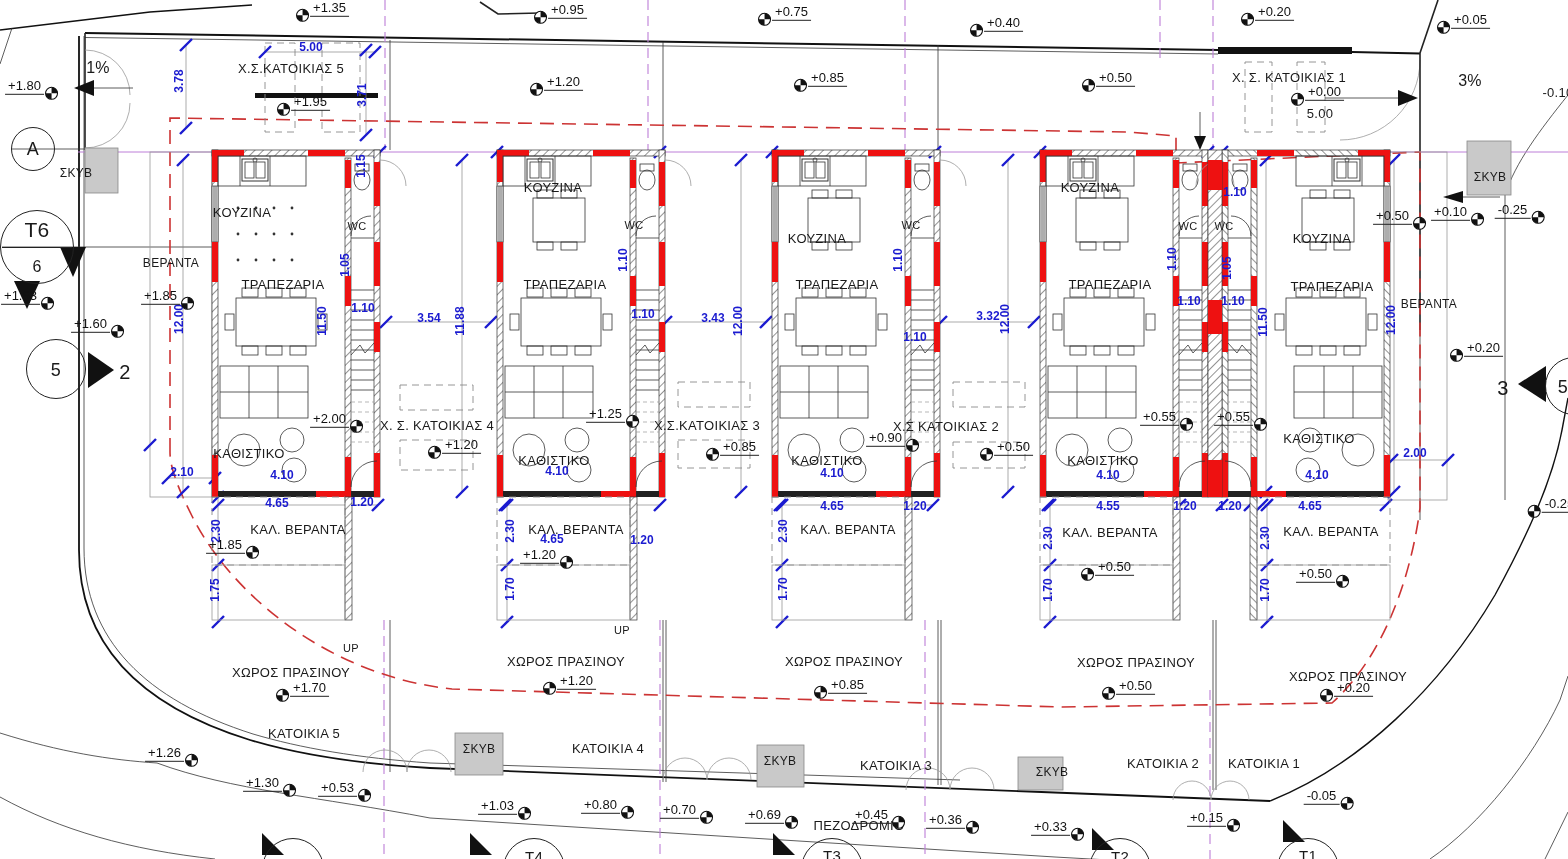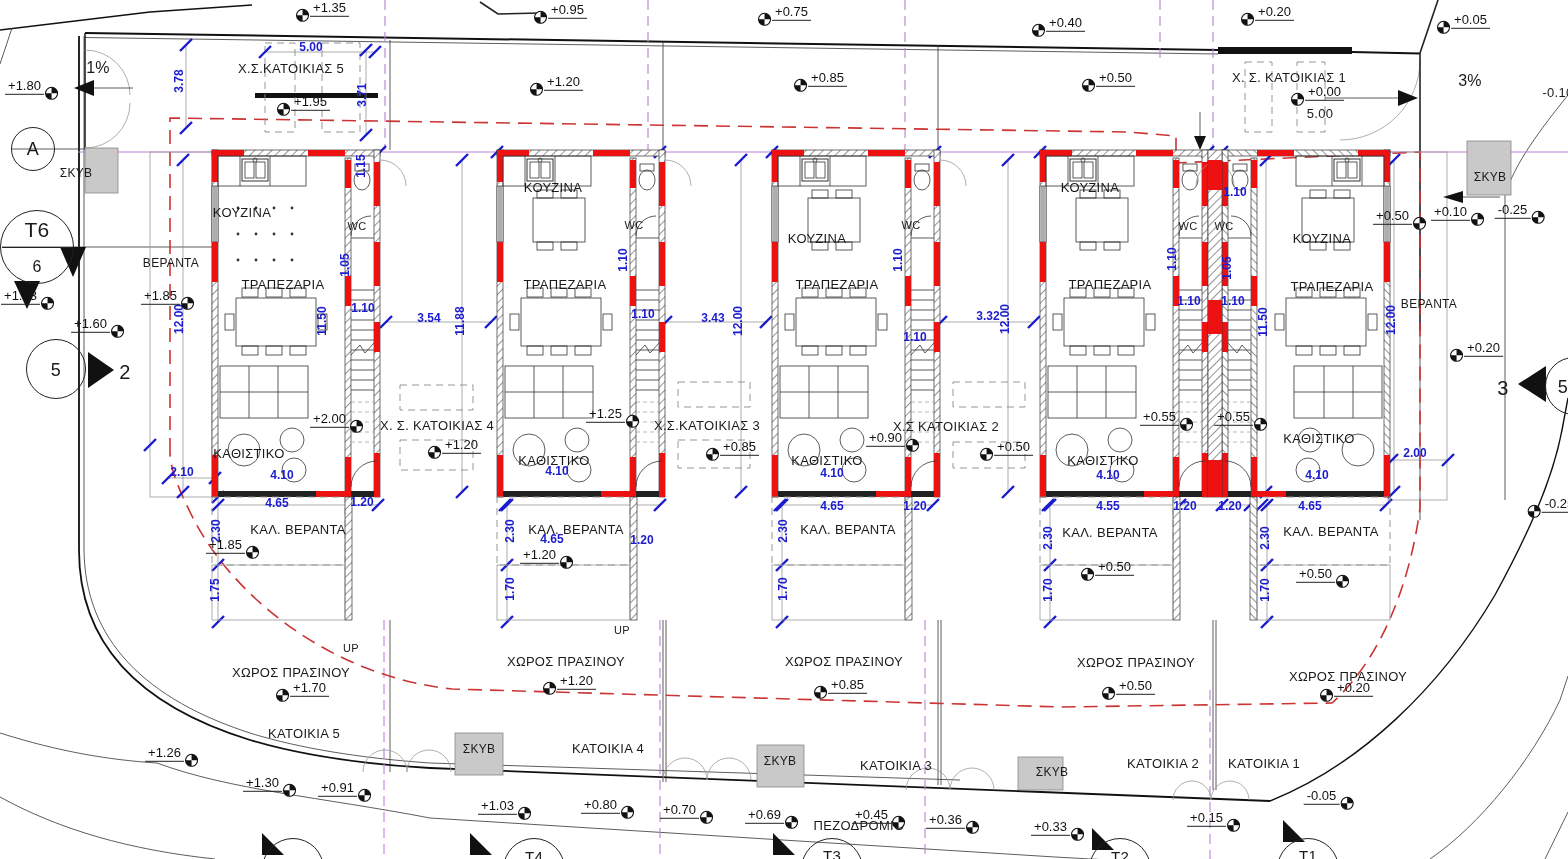--- a/index.html
+++ b/index.html
@@ -752,21 +752,21 @@
       <span class="txt">+0.95</span>
     </div>
     <div class="level" style="left: 784px; top: 14px;">
       <svg width="15" height="15" viewBox="0 0 14 14">
         <circle cx="7" cy="7" r="5.6" fill="#fff" stroke="#111" stroke-width="1"></circle>
         <path d="M7 7 L7 1.4 A5.6 5.6 0 0 1 12.6 7 Z" fill="#111"></path>
         <path d="M7 7 L7 12.6 A5.6 5.6 0 0 1 1.4 7 Z" fill="#111"></path>
       </svg>
       <span class="txt">+0.75</span>
     </div>
-    <div class="level" style="left: 1058px; top: 25px;">
+    <div class="level" style="left: 996px; top: 25px;">
       <svg width="15" height="15" viewBox="0 0 14 14">
         <circle cx="7" cy="7" r="5.6" fill="#fff" stroke="#111" stroke-width="1"></circle>
         <path d="M7 7 L7 1.4 A5.6 5.6 0 0 1 12.6 7 Z" fill="#111"></path>
         <path d="M7 7 L7 12.6 A5.6 5.6 0 0 1 1.4 7 Z" fill="#111"></path>
       </svg>
       <span class="txt">+0.40</span>
     </div>
     <div class="level" style="left: 1267px; top: 14px;">
       <svg width="15" height="15" viewBox="0 0 14 14">
         <circle cx="7" cy="7" r="5.6" fill="#fff" stroke="#111" stroke-width="1"></circle>
@@ -1041,21 +1041,21 @@
     </div>
     <div class="level" style="left: 270px; top: 785px;">
       <span class="txt">+1.30</span>
       <svg width="15" height="15" viewBox="0 0 14 14">
         <circle cx="7" cy="7" r="5.6" fill="#fff" stroke="#111" stroke-width="1"></circle>
         <path d="M7 7 L7 1.4 A5.6 5.6 0 0 1 12.6 7 Z" fill="#111"></path>
         <path d="M7 7 L7 12.6 A5.6 5.6 0 0 1 1.4 7 Z" fill="#111"></path>
       </svg>
     </div>
     <div class="level" style="left: 345px; top: 790px;">
-      <span class="txt">+0.91</span>
+      <span class="txt">+0.53</span>
       <svg width="15" height="15" viewBox="0 0 14 14">
         <circle cx="7" cy="7" r="5.6" fill="#fff" stroke="#111" stroke-width="1"></circle>
         <path d="M7 7 L7 1.4 A5.6 5.6 0 0 1 12.6 7 Z" fill="#111"></path>
         <path d="M7 7 L7 12.6 A5.6 5.6 0 0 1 1.4 7 Z" fill="#111"></path>
       </svg>
     </div>
     <div class="level" style="left: 505px; top: 808px;">
       <span class="txt">+1.03</span>
       <svg width="15" height="15" viewBox="0 0 14 14">
         <circle cx="7" cy="7" r="5.6" fill="#fff" stroke="#111" stroke-width="1"></circle>

